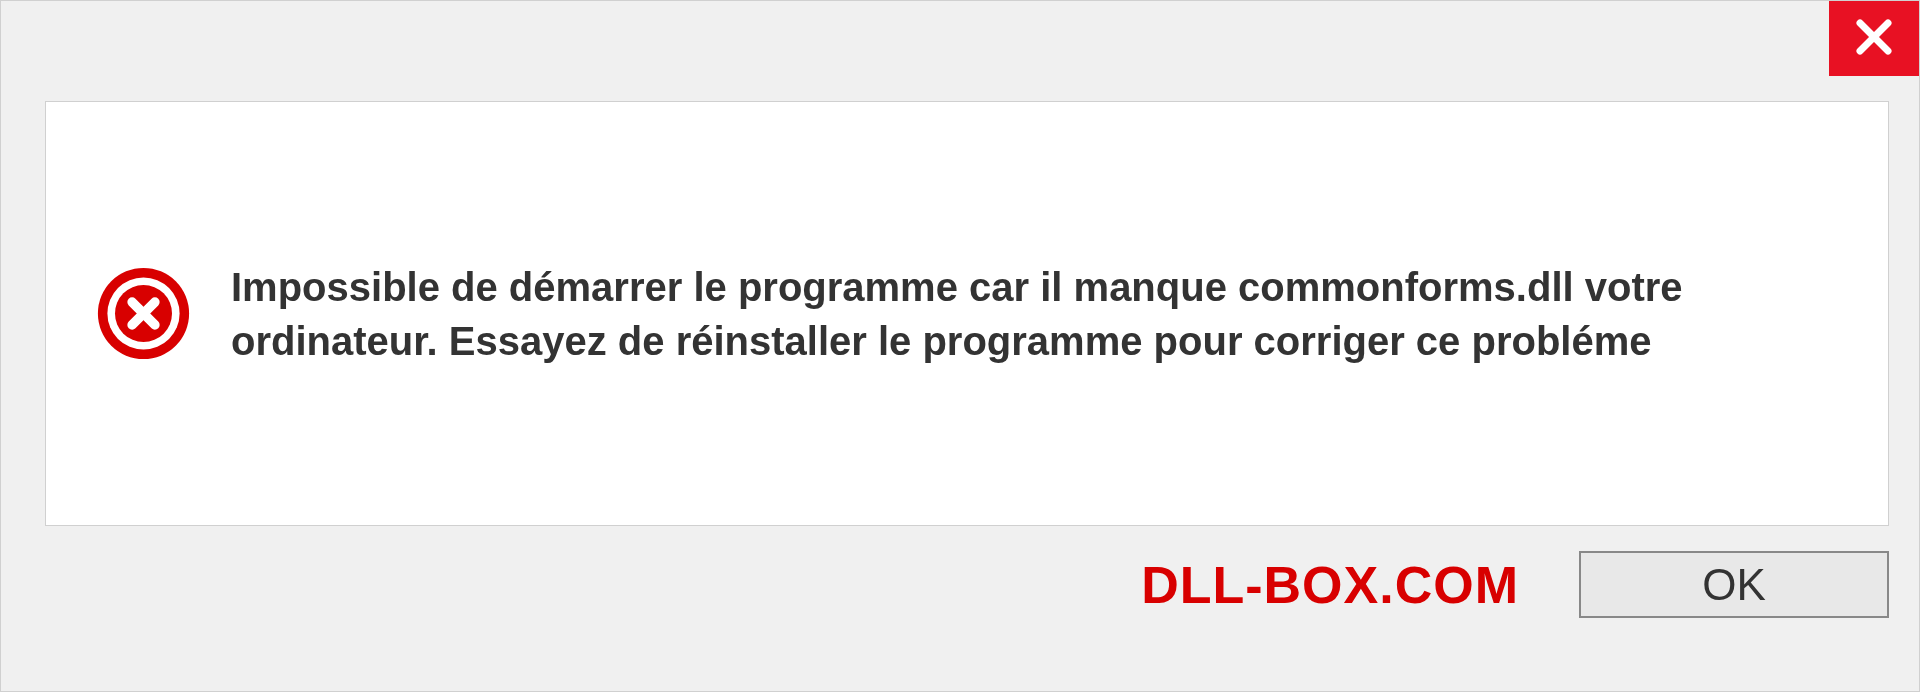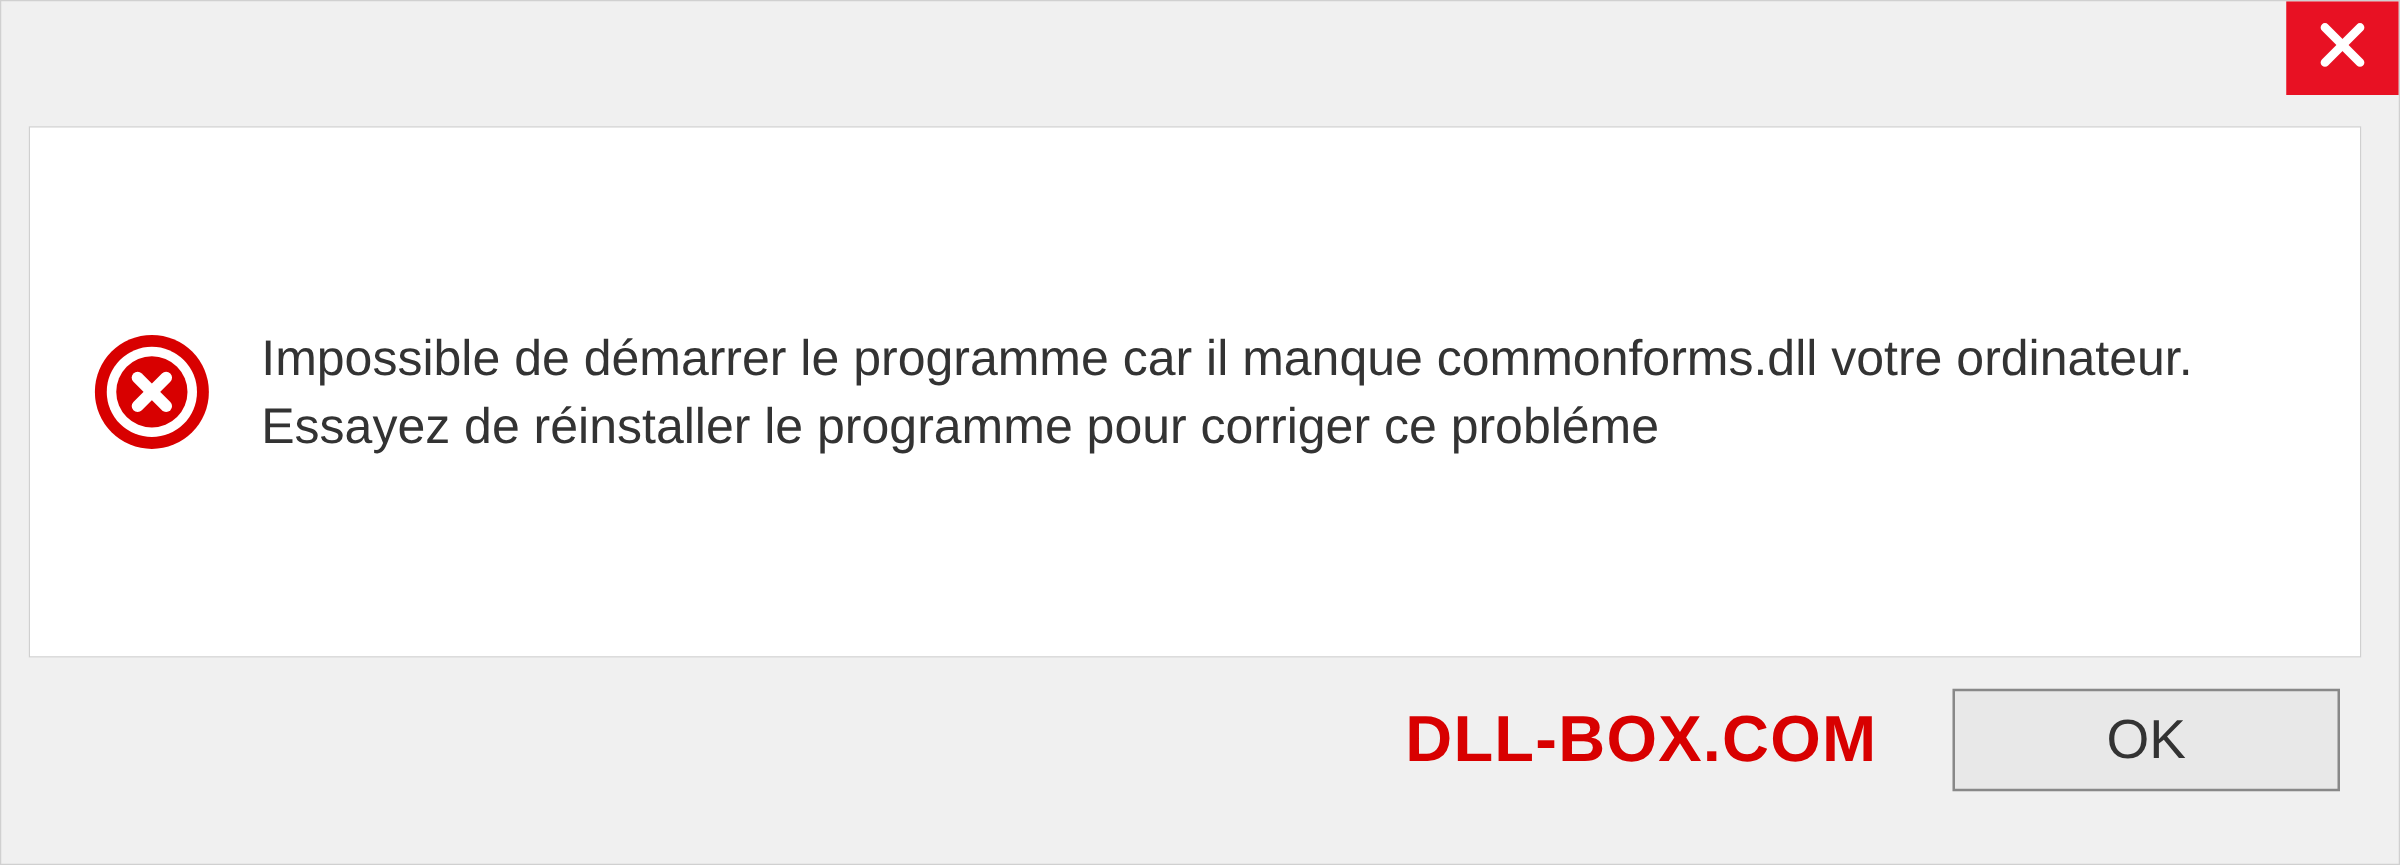--- a/index.html
+++ b/index.html
@@ -37,59 +37,60 @@
       display: flex;
       align-items: center;
       justify-content: center;
       cursor: pointer;
     }
     .close-button svg {
       width: 40px;
       height: 40px;
     }
     .content-panel {
-      margin: 10px 30px 0 22px;
+      margin: 10px 30px 0 44px;
       background: #ffffff;
       border: 1px solid #d0d0d0;
       height: 425px;
       display: flex;
       align-items: center;
       padding: 0 50px;
+      font-weight: bold;
     }
     .error-icon {
       flex-shrink: 0;
       width: 95px;
       height: 95px;
       margin-right: 40px;
     }
     .error-icon svg {
       width: 100%;
       height: 100%;
     }
     .error-message {
       font-size: 40px;
       color: #333;
       line-height: 1.35;
     }
     .footer {
-      margin: 25px 47px 0 30px;
+      margin: 25px 30px 0 30px;
       display: flex;
       align-items: center;
       justify-content: flex-end;
       gap: 60px;
     }
     .branding {
       font-size: 52px;
       font-weight: bold;
       color: #d80000;
       letter-spacing: 1px;
     }
     .ok-button {
       width: 310px;
-      height: 82px;
+      height: 67px;
       background: #e8e8e8;
       border: 2px solid #888;
       font-size: 44px;
       color: #333;
       cursor: pointer;
       font-family: inherit;
     }
   </style>
 </head>
 <body>

